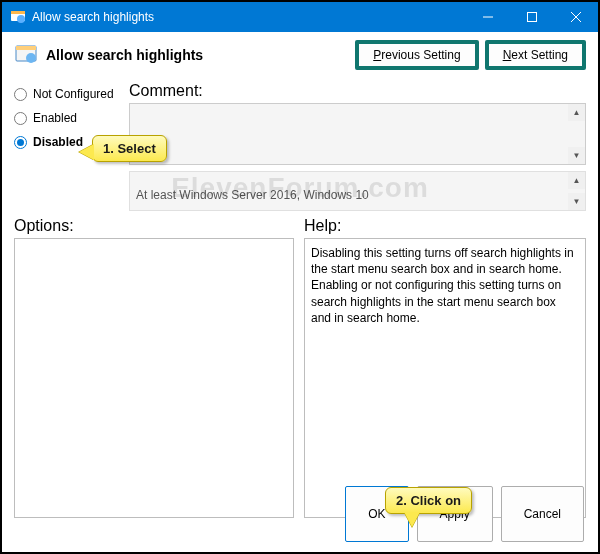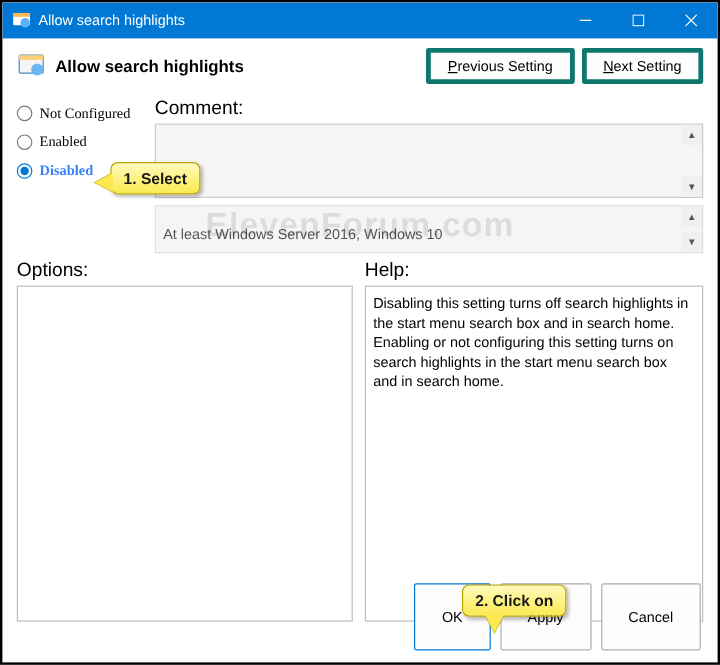--- a/index.html
+++ b/index.html
@@ -14,22 +14,22 @@
   .hdr .htext { font-size: 14px; font-weight: 600; flex: 1; }
   .hdr .navbtn { background: #fdfdfd; border: 4px solid #0f766e; font-size: 12px; padding: 4px 14px; margin-left: 6px; cursor: pointer; border-radius: 2px; }
   .navbtn .ul { text-decoration: underline; }
   .content { padding: 4px 12px 0 12px; }
   .row { display: flex; align-items: flex-start; }
   .radios { width: 115px; font-size: 12px; position: relative; }
   .radio { display: flex; align-items: center; height: 24px; cursor: pointer; }
   .radio-dot { width: 13px; height: 13px; border: 1px solid #7a7a7a; border-radius: 50%; margin-right: 6px; display: inline-flex; align-items:center; justify-content:center; background:#fff; }
   .radio.sel .radio-dot { border-color:#0078d4; }
   .radio.sel .radio-dot::after { content:""; width:7px; height:7px; background:#0078d4; border-radius:50%; }
-  .radio.sel .lbl { color:#3b82f6; font-weight:600; }
-  .lbl { font-size:12px;font-family:Liberation Serif, serif; }
+  .radio.sel .lbl { color:#000000; font-weight:600; }
+  .lbl { font-size:12px; }
   .fieldcol { flex:1; }
   .label { font-size:16px; margin-bottom:3px; display:block; }
   .ta { width:100%; border:1px solid #cccccc; background:#f5f5f5; height:62px; position:relative; }
   .ta .scrup, .ta .scrdn { position:absolute; right:0; width:17px; height:17px; background:#f0f0f0; display:flex; align-items:center; justify-content:center; font-size:8px; color:#555; }
   .ta .scrup{top:0;} .ta .scrdn{bottom:0;}
   .supported { margin-top:6px; width:100%; border:1px solid #e0e0e0; background:#f5f5f5; height:40px; position:relative; font-size:12px; padding:16px 20px 4px 6px; color:#555; }
   .supported .scrup, .supported .scrdn { position:absolute; right:0; width:17px; height:17px; background:#f0f0f0; display:flex; align-items:center; justify-content:center; font-size:8px; color:#555; }
   .supported .scrup{top:0;} .supported .scrdn{bottom:0;}
   .cols { display:flex; margin-top:6px; gap:10px; }
   .col { display:flex; flex-direction:column; }

